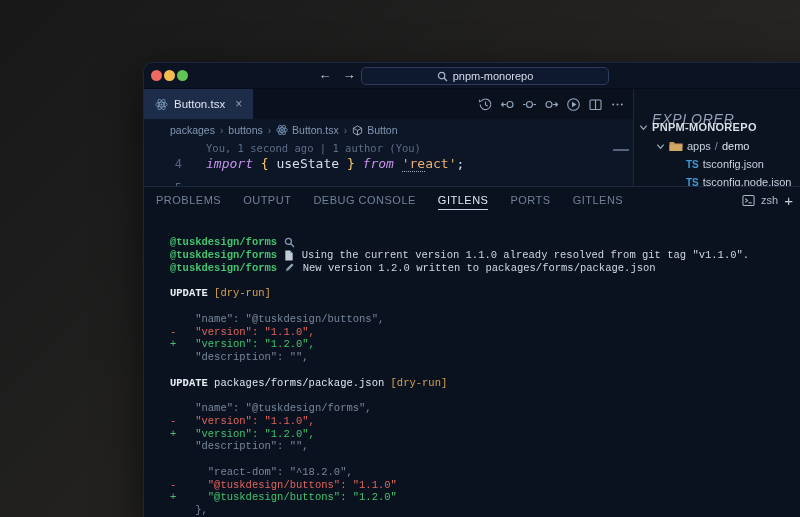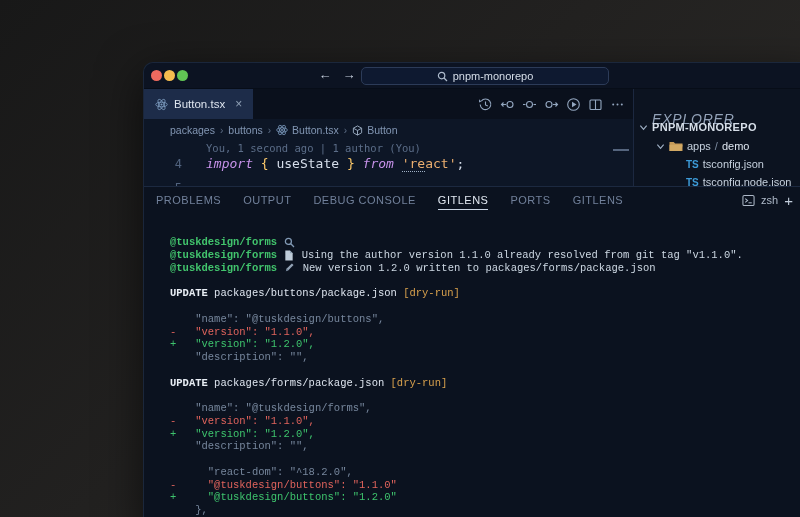--- a/index.html
+++ b/index.html
@@ -257,27 +257,27 @@
         <span class="plus">+</span>
       </div>
       <div class="terminal" id="terminal">
           <div class="tline"><span class="t-pkg">@tuskdesign/forms </span><span style="display: inline-flex;"><svg width="11" height="11" viewBox="0 0 11 11" fill="none" stroke="#8199b4" stroke-width="1.3">
                 <circle cx="4.4" cy="4.4" r="3"></circle>
                 <line x1="6.8" y1="6.8" x2="10" y2="10"></line>
               </svg></span></div>
           <div class="tline"><span class="t-pkg">@tuskdesign/forms </span><span style="display: inline-flex;"><svg width="10" height="11" viewBox="0 0 10 12">
                 <path d="M1,0.5 h5 l3,3 v8 H1 z" fill="#bfccda"></path>
                 <path d="M6,0.5 l3,3 h-3 z" fill="#8fa2b5"></path>
-              </svg></span><span class="t-msg"> Using the author version 1.1.0 already resolved from git tag "v1.1.0".</span></div>
+              </svg></span><span class="t-msg"> Using the current version 1.1.0 already resolved from git tag "v1.1.0".</span></div>
           <div class="tline"><span class="t-pkg">@tuskdesign/forms </span><span style="display: inline-flex;"><svg width="11" height="11" viewBox="0 0 12 12">
                 <path d="M2,10 L3,7.2 L8.6,1.6 L10.4,3.4 L4.8,9 Z" fill="#93a3b6"></path>
                 <path d="M2,10 L3,7.2 L4.8,9 Z" fill="#6c7d91"></path>
               </svg></span><span class="t-msg"> New version 1.2.0 written to packages/forms/package.json</span></div>
           <div class="tline"></div>
-          <div class="tline"><span class="t-upd">UPDATE </span><span class="t-file">packages/buttons/package.json </span><span class="t-dry">[dry-run]</span></div>
+          <div class="tline"><span class="t-upd">UPDATE </span><span class="t-dry">[dry-run]</span></div>
           <div class="tline"></div>
           <div class="tline"><span class="t-ctx">    "name": "@tuskdesign/buttons",</span></div>
           <div class="tline"><span class="t-del">-   "version": "1.1.0",</span></div>
           <div class="tline"><span class="t-add">+   "version": "1.2.0",</span></div>
           <div class="tline"><span class="t-ctx">    "description": "",</span></div>
           <div class="tline"></div>
           <div class="tline"><span class="t-upd">UPDATE </span><span class="t-file">packages/forms/package.json </span><span class="t-dry">[dry-run]</span></div>
           <div class="tline"></div>
           <div class="tline"><span class="t-ctx">    "name": "@tuskdesign/forms",</span></div>
           <div class="tline"><span class="t-del">-   "version": "1.1.0",</span></div>

